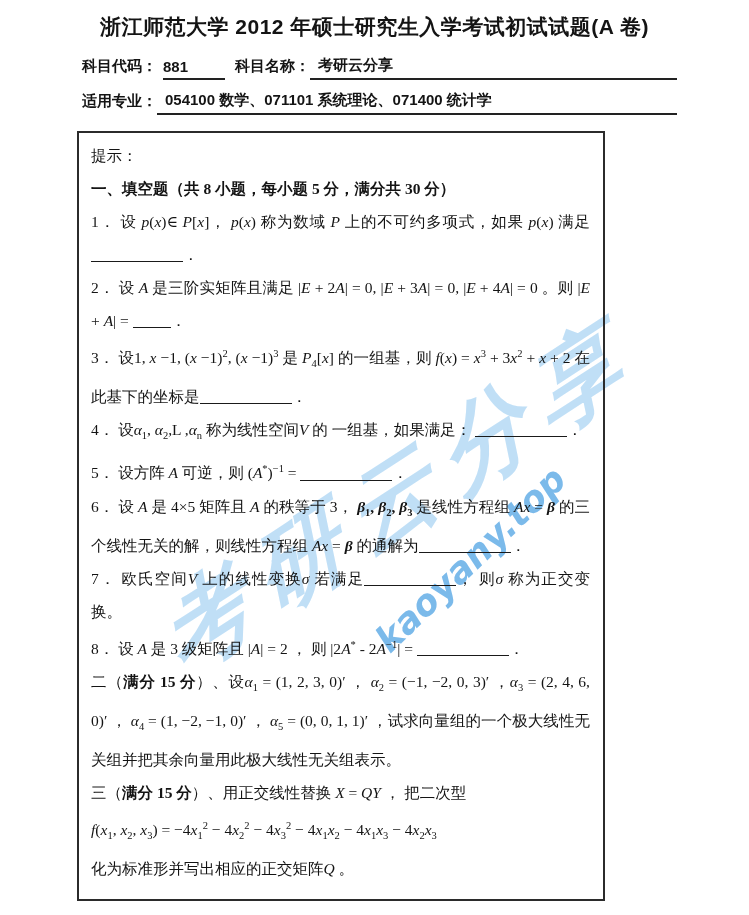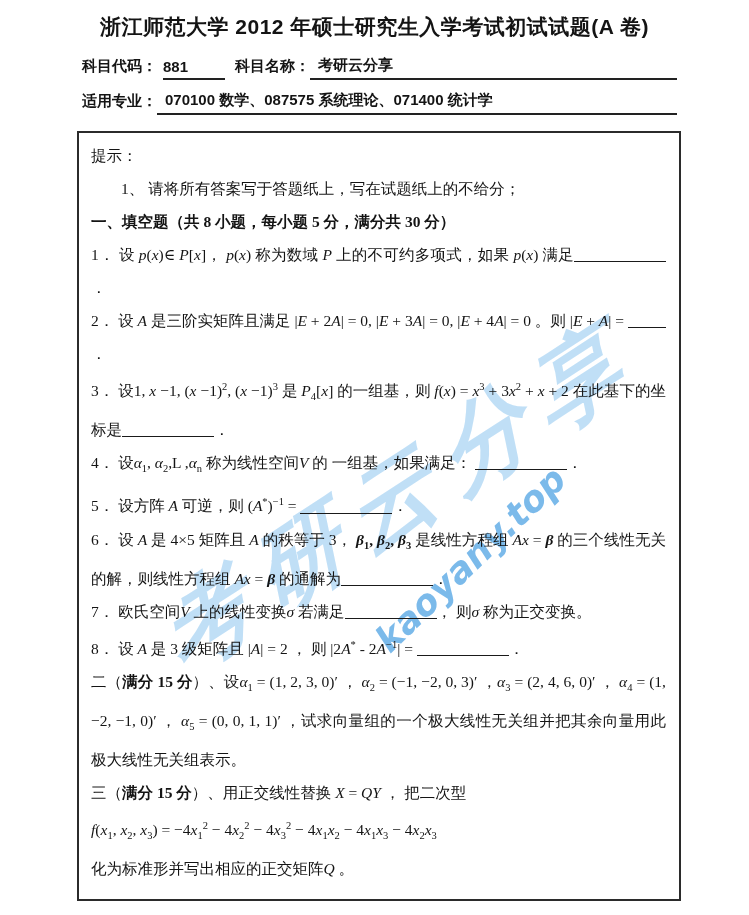--- a/index.html
+++ b/index.html
@@ -36,21 +36,21 @@
     font-weight:bold;font-size:15px;
   }
   .meta-row{display:flex;align-items:flex-end;margin-bottom:11px;}
   .meta-label{padding-bottom:4px;white-space:nowrap;}
   .u{border-bottom:2px solid #222;padding-bottom:3px;}
   .code-val{width:62px;margin:0 10px 0 6px;}
   .grow-val{flex:1;padding-left:8px;white-space:nowrap;}
   
   .exam-box{
     box-sizing:border-box;position:relative;
-    margin:15px 0 0 77px;width:604px;height:770px;
+    margin:15px 0 0 77px;width:528px;height:770px;
     border:2px solid #2b2b2b;background:transparent;
     padding:6px 13px 0 12px;font-size:15.5px;
   }
   .exam-box p{margin:0;line-height:33px;text-align:justify;}
   .notice-item{padding-left:30px;}
   .bold{font-weight:bold;}
   .formula{text-align:right;}
   .blank{display:inline-block;border-bottom:1px solid #1a1a1a;height:14px;vertical-align:-2px;}
   .b38{width:38px;} .b90{width:92px;} .b115{width:112px;}
   sup,sub{font-size:10.5px;}
@@ -69,27 +69,26 @@
 
   <div class="meta">
     <div class="meta-row">
       <span class="meta-label">科目代码：</span>
       <span class="u code-val">881</span>
       <span class="meta-label">科目名称：</span>
       <span class="u grow-val">考研云分享</span>
     </div>
     <div class="meta-row">
       <span class="meta-label">适用专业：</span>
-      <span class="u grow-val">070100 数学、087575 系统理论、071400 统计学</span>
+      <span class="u grow-val">054100 数学、071101 系统理论、071400 统计学</span>
     </div>
   </div>
 
   <div class="exam-box">
     <p>提示：</p>
-    <p class="notice-item">1、 请将所有答案写于答题纸上，写在试题纸上的不给分；</p>
 
     <p class="bold">一、填空题（共 8 小题，每小题 5 分，满分共 30 分）</p>
 
     <p>1． 设 <i>p</i>(<i>x</i>)∈ <i>P</i>[<i>x</i>]， <i>p</i>(<i>x</i>) 称为数域 <i>P</i> 上的不可约多项式，如果 <i>p</i>(<i>x</i>) 满足<span class="blank b90"></span>．</p>
     <p>2． 设 <i>A</i> 是三阶实矩阵且满足 |<i>E</i> + 2<i>A</i>| = 0, |<i>E</i> + 3<i>A</i>| = 0, |<i>E</i> + 4<i>A</i>| = 0 。则 |<i>E</i> + <i>A</i>| = <span class="blank b38"></span>．</p>
     <p>3． 设1, <i>x</i> −1, (<i>x</i> −1)<sup>2</sup>, (<i>x</i> −1)<sup>3</sup> 是 <i>P</i><sub>4</sub>[<i>x</i>] 的一组基，则 <i>f</i>(<i>x</i>) = <i>x</i><sup>3</sup> + 3<i>x</i><sup>2</sup> + <i>x</i> + 2 在此基下的坐标是<span class="blank b90"></span>．</p>
     <p>4． 设<i>α</i><sub>1</sub>, <i>α</i><sub>2</sub>,L ,<i>α</i><sub>n</sub> 称为线性空间<i>V</i> 的 一组基，如果满足： <span class="blank b90"></span>．</p>
     <p>5． 设方阵 <i>A</i> 可逆，则 (<i>A</i><sup>*</sup>)<sup>−1</sup> = <span class="blank b90"></span>．</p>
     <p>6． 设 <i>A</i> 是 4×5 矩阵且 <i>A</i> 的秩等于 3， <b><i>β</i><sub>1</sub>, <i>β</i><sub>2</sub>, <i>β</i><sub>3</sub></b>  是线性方程组 <i>Ax</i> = <b><i>β</i></b> 的三个线性无关的解，则线性方程组 <i>Ax</i> = <b><i>β</i></b> 的通解为<span class="blank b90"></span>．</p>
     <p>7． 欧氏空间<i>V</i> 上的线性变换<i>σ</i> 若满足<span class="blank b90"></span>， 则<i>σ</i> 称为正交变换。</p>

